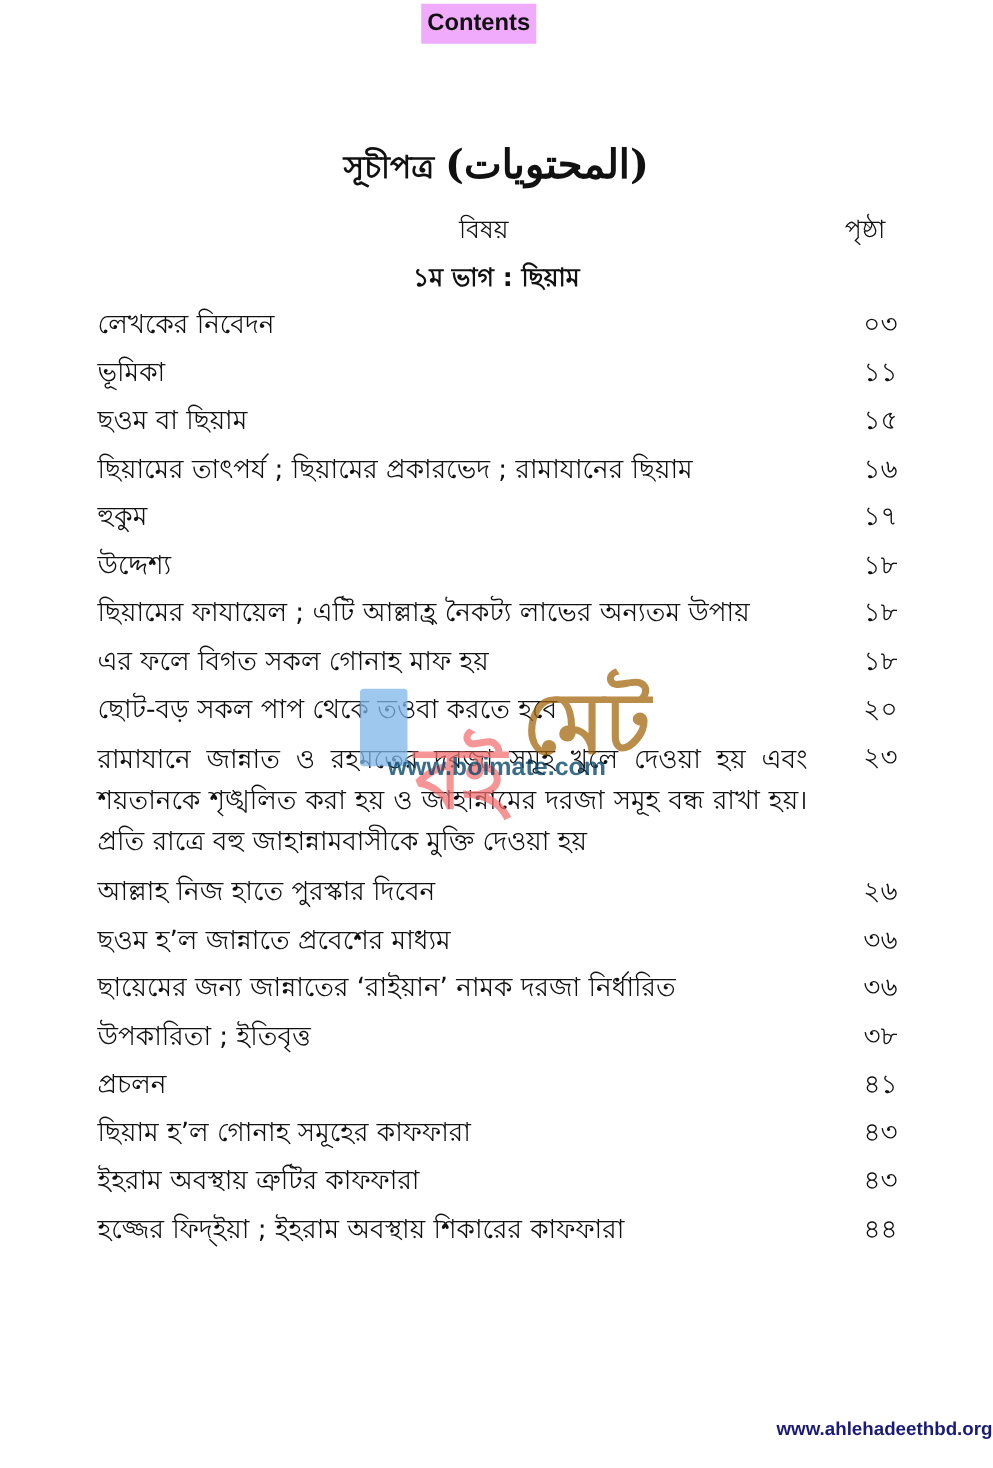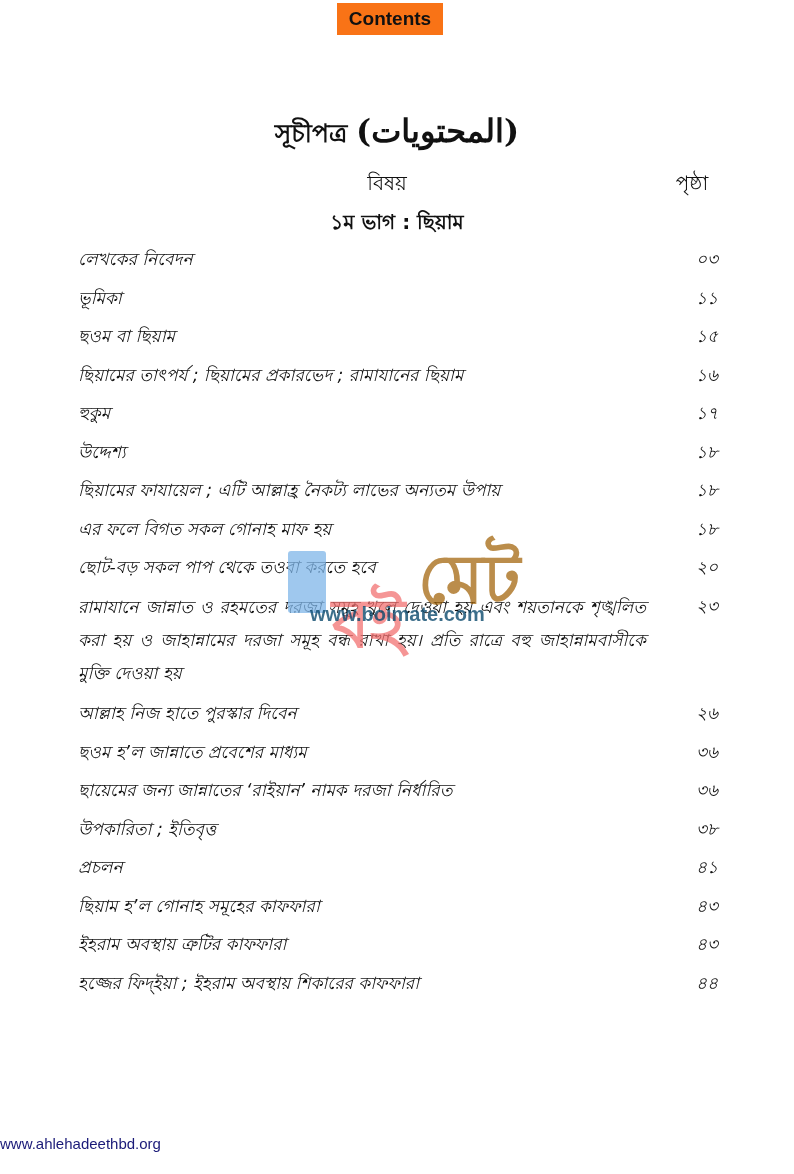--- a/index.html
+++ b/index.html
@@ -1,41 +1,41 @@
 <!DOCTYPE html>
 <html><head>
 <meta charset="utf-8">
 <style>
   html, body { margin: 0; padding: 0; background: #ffffff; }
   body { width: 794px; height: 1174px; position: relative; overflow: hidden;
          font-family: "DejaVu Sans", sans-serif; color: #111; }
-  .tab { position: absolute; left: 337px; top: 3px; width: 106px; height: 32px;
-         background: #f97316; display: flex; align-items: center; justify-content: center;
+  .tab { position: absolute; left: 337px; top: 3px; width: 92px; height: 32px;
+         background: #f0abfc; display: flex; align-items: center; justify-content: center;
          font-family: "Liberation Sans", sans-serif; font-weight: bold; font-size: 19px; color: #111; }
   .title { position: absolute; left: 0; width: 794px; top: 112px; text-align: center;
            font-size: 25px; font-weight: bold; }
   .title .ar { font-family: "DejaVu Serif", serif; font-size: 32px; }
   .col-head { position: absolute; top: 168px; font-size: 20px; font-weight: normal; }
   .col-subject { left: 0; width: 794px; text-align: center; padding-right: 20px; box-sizing: border-box; }
   .col-page { left: 660px; width: 64px; text-align: center; }
   .section { position: absolute; top: 207px; left: 0; width: 794px; text-align: center;
              font-size: 20px; font-weight: bold; }
   .list { position: absolute; left: 78px; top: 244px; width: 640px; }
-  .row { display: flex; align-items: flex-start; font-size: 17px; line-height: 30px; margin-bottom: 8.5px; font-style: italic; }
+  .row { display: flex; align-items: flex-start; font-size: 21px; line-height: 30px; margin-bottom: 8.5px; }
   .row .t { flex: 1; padding-right: 20px; }
   .row .p { width: 52px; text-align: right; }
   .row.multi .t { text-align: justify; text-align-last: left; line-height: 33px; }
   .watermark { position: absolute; left: 288px; top: 545px; width: 230px; height: 90px; pointer-events: none; }
   .wm-book { position: absolute; left: 0; top: 6px; width: 38px; height: 62px; background: #7fb6e8; opacity: .75; border-radius: 3px; }
   .wm-b { position: absolute; left: 44px; top: 0; font-size: 68px; font-weight: bold; color: #f26d6d; opacity: .72; line-height: 70px; margin-top: 44px; }
   .wm-n { position: absolute; left: 130px; top: 0; font-size: 68px; font-weight: bold; color: #a16207; opacity: .72; line-height: 70px; }
   .wm-url { position: absolute; left: 22px; top: 58px; font-family: "Liberation Sans", sans-serif; font-weight: bold;
             font-size: 20px; color: #0c4a6e; opacity: .8; }
-  .footer { position: absolute; left: 0; width: 794px; top: 1135px; text-align: left;
-            font-family: "Liberation Sans", sans-serif; font-weight: normal; font-size: 15px; color: #1a1a78; }
+  .footer { position: absolute; left: 0; width: 794px; top: 1135px; text-align: right;
+            font-family: "Liberation Sans", sans-serif; font-weight: bold; font-size: 15px; color: #1a1a78; }
 </style>
 </head>
 <body>
 
 <div class="tab">Contents</div>
 
 <div class="title">
   <span>সূচীপত্র</span>
   <span class="ar">(المحتويات)</span>
 </div>

